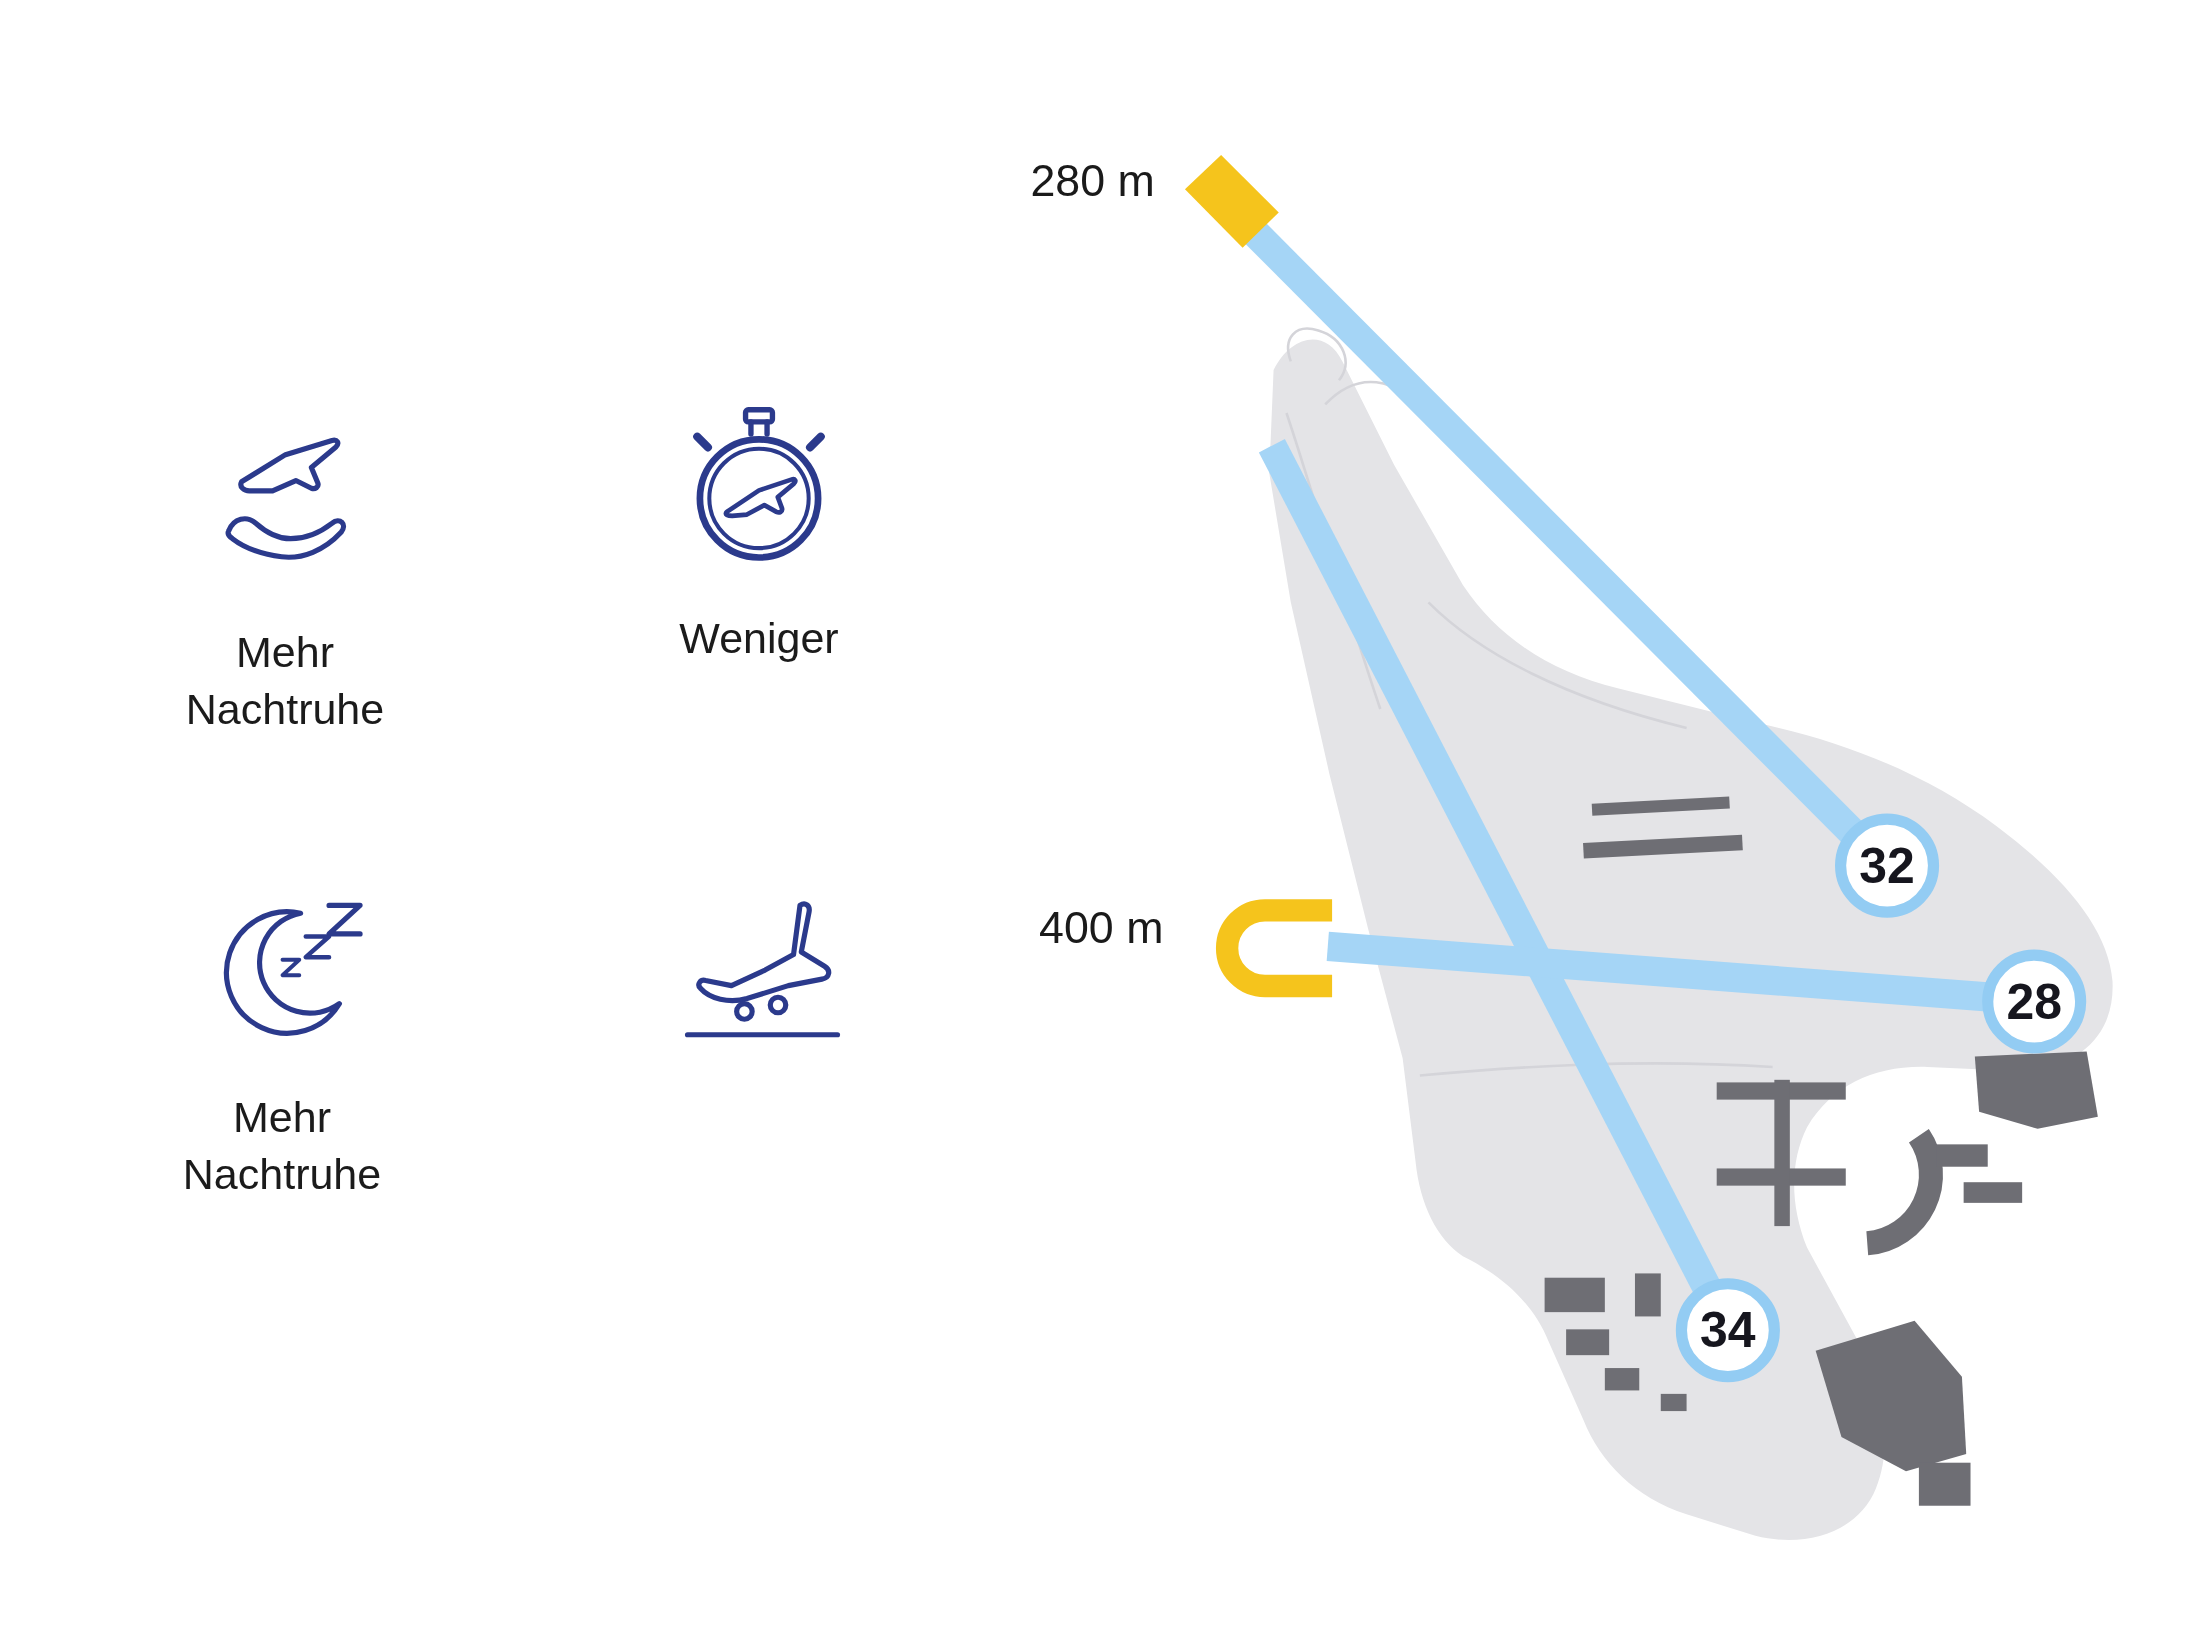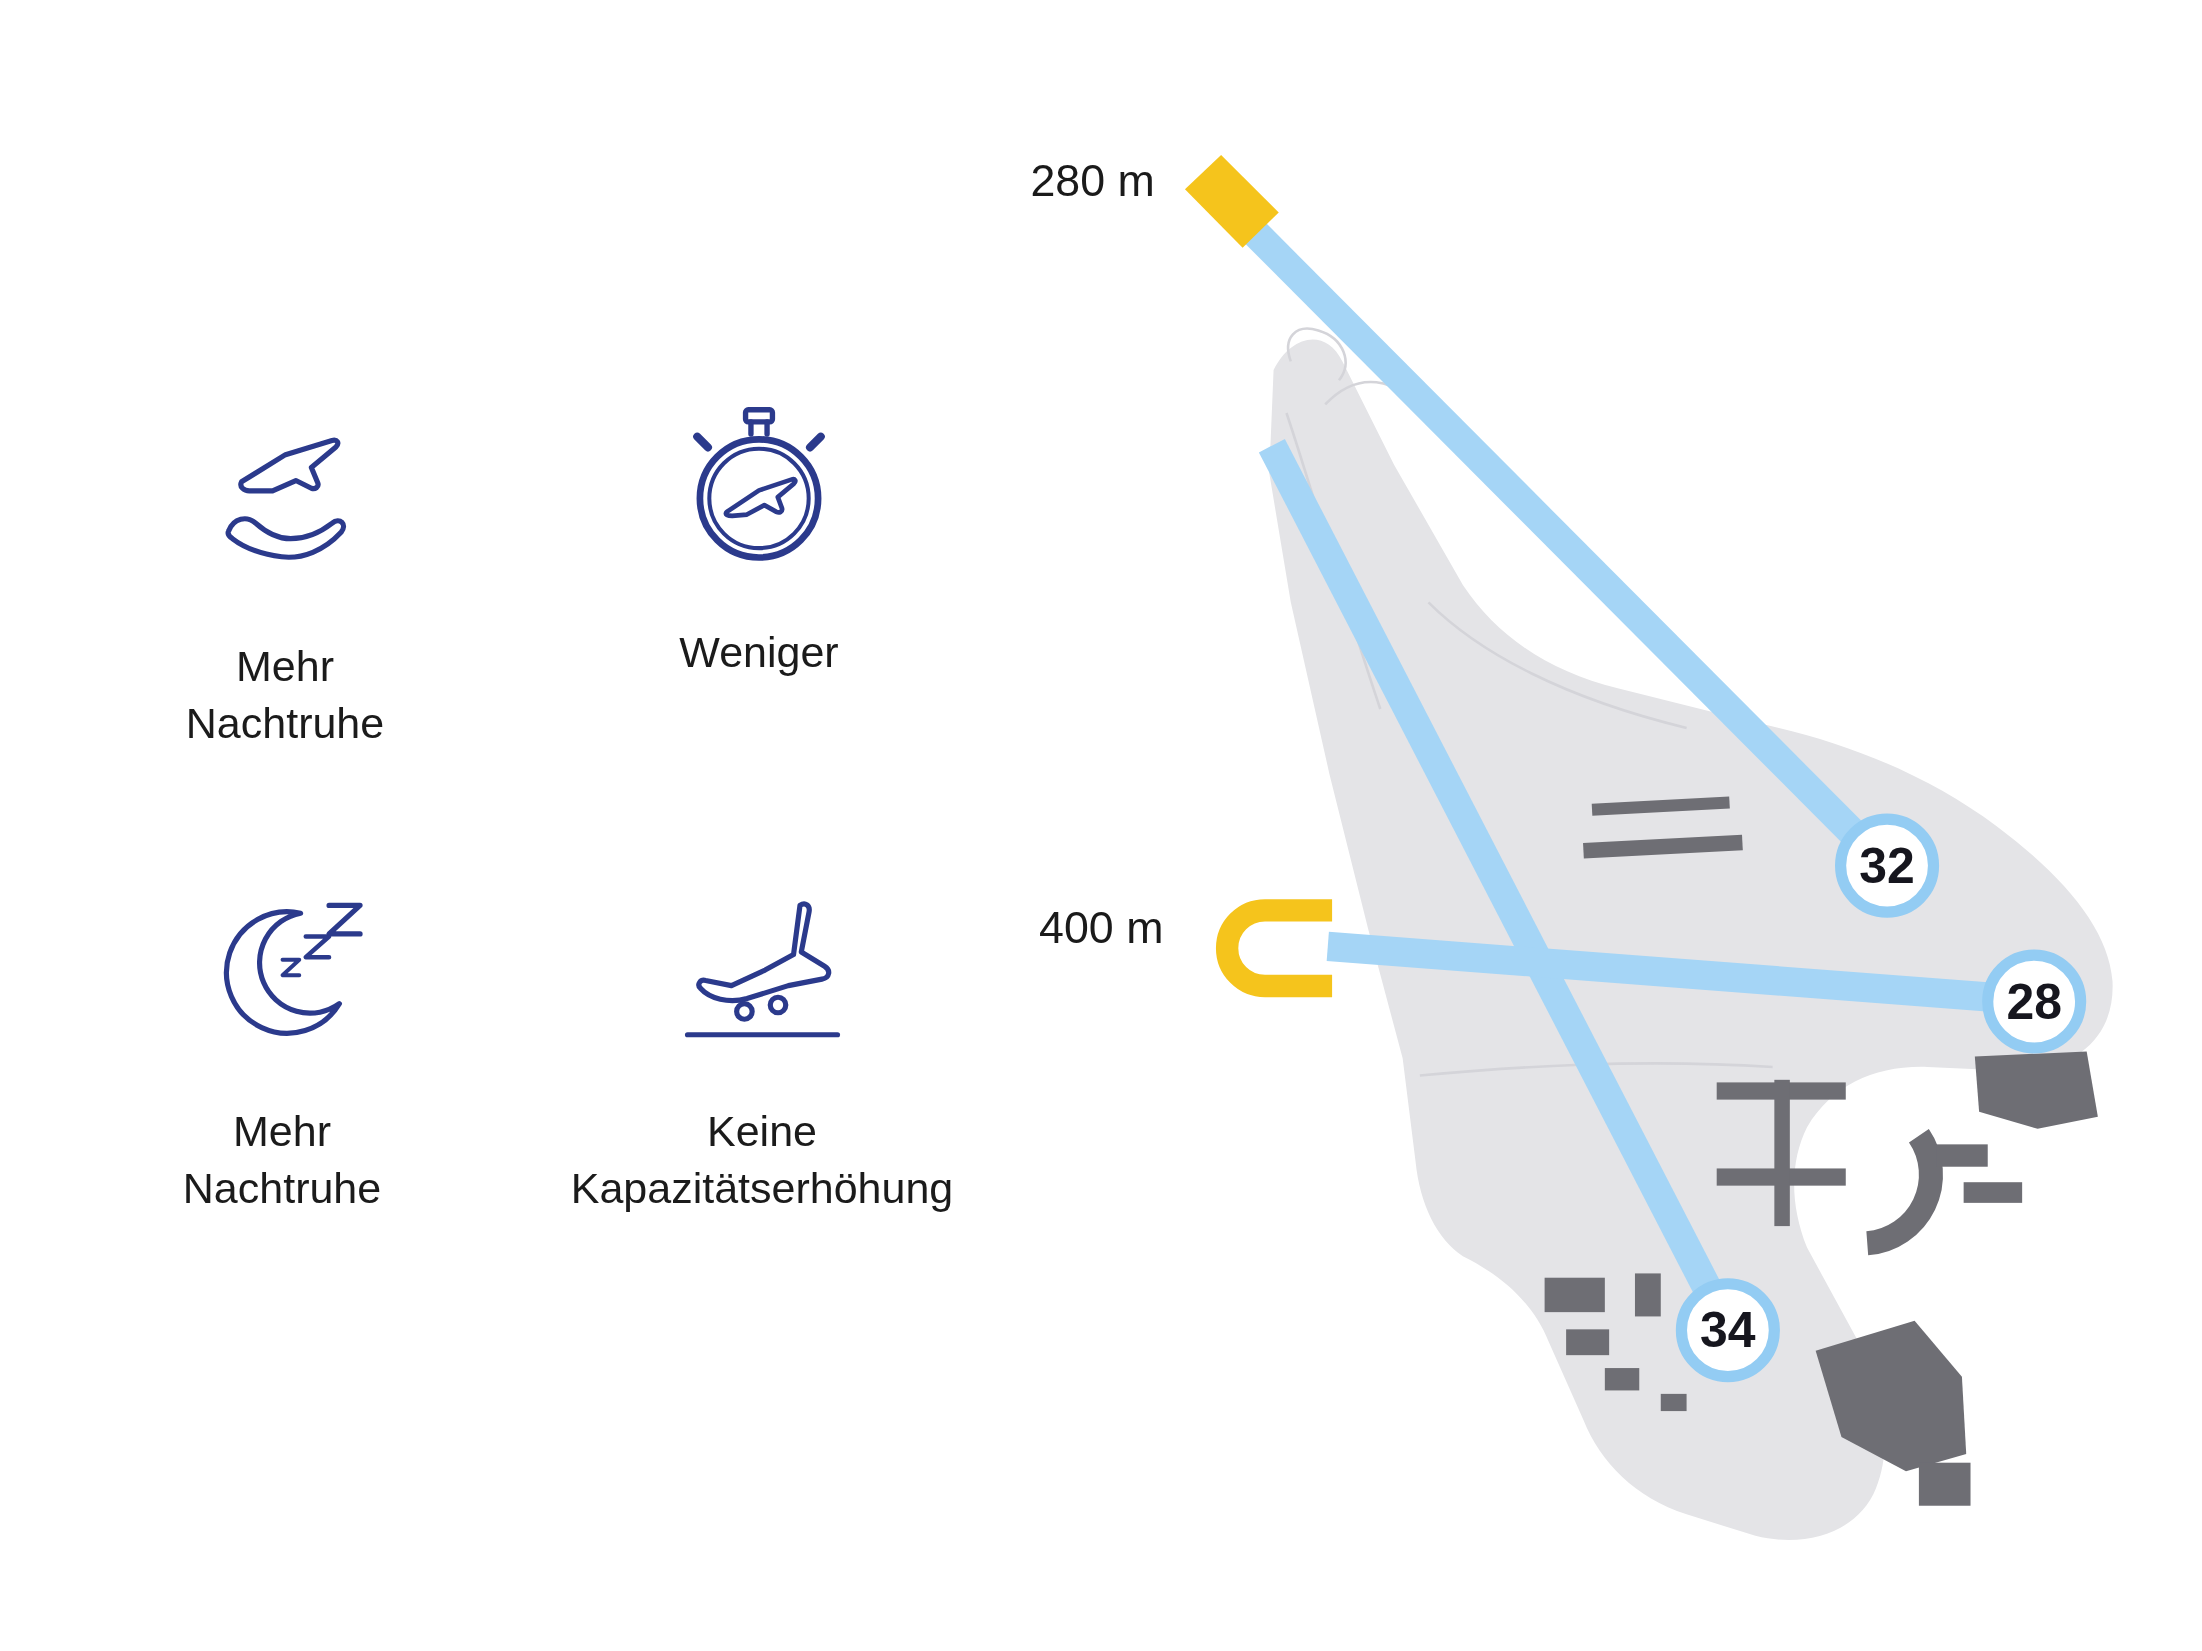--- a/index.html
+++ b/index.html
@@ -17,21 +17,21 @@
     flex-direction:column;
     align-items:center;
   }
   .feature .iconbox{
     height:189px;
     display:flex;
     align-items:flex-end;
     justify-content:center;
   }
   .feature .label{
-    margin-top:45px;
+    margin-top:31px;
     text-align:center;
     font-size:43px;
     line-height:1.32;
     color:#1b1b1b;
   }
   .f1{left:44px;top:404px;}
   .f2{left:518px;top:390px;}
   .f3{left:41px;top:869px;}
   .f4{left:521px;top:869px;}
   .icon-svg{stroke:#2b3a8c;fill:none;stroke-linecap:round;stroke-linejoin:round;}
@@ -91,24 +91,20 @@
   </div>
 
   <div class="feature f4">
     <div class="iconbox">
       <svg class="icon-svg" width="181" height="181" viewBox="0 0 140 140" stroke-width="4">
         <path d="M99 22 C103 19 107 22 106 27 L100 58 L118 69 C123 72 122 78 116 79 L90 84 L58 94 C44 98 29 94 22 86 C19 83 22 79 26 80 L46 84 L72 72 L94 60 Z"></path>
         <circle cx="56" cy="104" r="6"></circle>
         <circle cx="82" cy="99" r="6"></circle>
         <path d="M12 122 H128"></path>
       </svg>
-    </div>
-    <div class="label">
-      <div>Keine</div>
-      <div>Kapazitätserhöhung</div>
     </div>
   </div>
 
   <svg id="airport-map" width="2203" height="1652" viewBox="0 0 2560 1920">
 
     <path fill="#e4e4e7" d="
       M1480,430
       C1500,390 1540,380 1560,420
       L1620,540 L1700,680
       C1740,740 1800,780 1880,800

